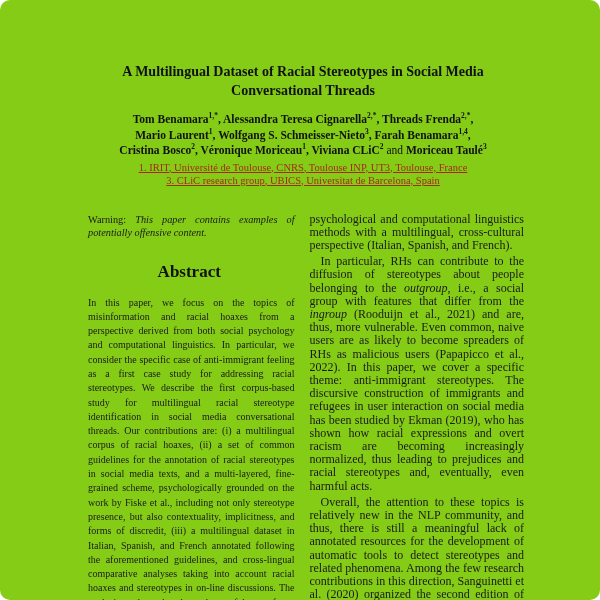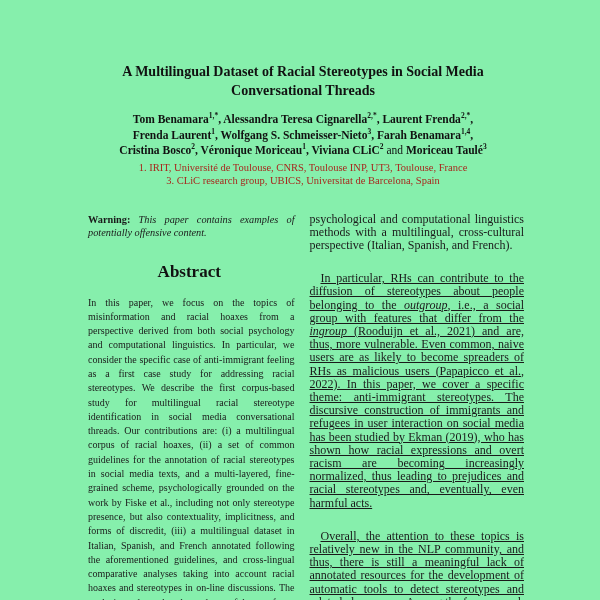--- a/index.html
+++ b/index.html
@@ -4,24 +4,25 @@
 <style>
   html, body {
     margin: 0;
     padding: 0;
     background: #ffffff;
   }
   .page {
     position: relative;
     width: 600px;
     height: 600px;
-    background: #86efac;
+    background: #84cc16;
     overflow: hidden;
     font-family: "Liberation Serif", "DejaVu Serif", serif;
     color: #1a1a1a;
+    border-radius: 10px;
   }
   .content {
     width: 442px;
     margin-left: 82px;
     padding-top: 62px;
   }
   .paper-title {
     text-align: center;
     font-weight: bold;
     font-size: 14px;
@@ -44,38 +45,39 @@
   }
   .authors .plain {
     font-weight: normal;
   }
   .affiliations {
     text-align: center;
     font-size: 10.5px;
     line-height: 13px;
     color: #a8281e;
     margin-top: 2px;
+    text-decoration: underline;
   }
   .columns {
     display: flex;
     gap: 13px;
     margin-top: 26px;
   }
   .col {
     flex: 1;
     min-width: 0;
   }
   .warning {
     font-size: 10.3px;
     line-height: 13.5px;
     text-align: justify;
     margin: 0 2px 0 6px;
   }
   .warning .wlabel {
-    font-weight: bold;
+    font-weight: normal;
     font-style: normal;
   }
   .warning .wtext {
     font-style: italic;
   }
   .abstract-heading {
     text-align: center;
     font-weight: bold;
     font-size: 17px;
     margin: 22px 0 14px 0;
@@ -92,38 +94,37 @@
     font-size: 12px;
     line-height: 13.2px;
     text-align: justify;
     margin: 0;
     color: #1a1a1a;
   }
   .body-par.indent {
     text-indent: 11px;
   }
   .body-par + .body-par {
-    margin-top: 20px;
-    text-decoration: underline;
+    margin-top: 3px;
   }
   .it {
     font-style: italic;
   }
 </style>
 </head>
 <body>
 
 <div class="page">
   <div class="content">
 
     <h1 class="paper-title">A Multilingual Dataset of Racial Stereotypes in Social Media Conversational Threads</h1>
 
     <div class="authors">
-      <div><span>Tom Benamara</span><sup>1,*</sup><span>, Alessandra Teresa Cignarella</span><sup>2,*</sup><span>, Laurent Frenda</span><sup>2,*</sup><span>,</span></div>
-      <div><span>Frenda Laurent</span><sup>1</sup><span>, Wolfgang S. Schmeisser-Nieto</span><sup>3</sup><span>, Farah Benamara</span><sup>1,4</sup><span>,</span></div>
+      <div><span>Tom Benamara</span><sup>1,*</sup><span>, Alessandra Teresa Cignarella</span><sup>2,*</sup><span>, Threads Frenda</span><sup>2,*</sup><span>,</span></div>
+      <div><span>Mario Laurent</span><sup>1</sup><span>, Wolfgang S. Schmeisser-Nieto</span><sup>3</sup><span>, Farah Benamara</span><sup>1,4</sup><span>,</span></div>
       <div><span>Cristina Bosco</span><sup>2</sup><span>, Véronique Moriceau</span><sup>1</sup><span>, Viviana CLiC</span><sup>2</sup><span class="plain"> and </span><span>Moriceau Taulé</span><sup>3</sup></div>
     </div>
 
     <div class="affiliations">
       <div>1. IRIT, Université de Toulouse, CNRS, Toulouse INP, UT3, Toulouse, France</div>
       <div>3. CLiC research group, UBICS, Universitat de Barcelona, Spain</div>
     </div>
 
     <div class="columns">
 

